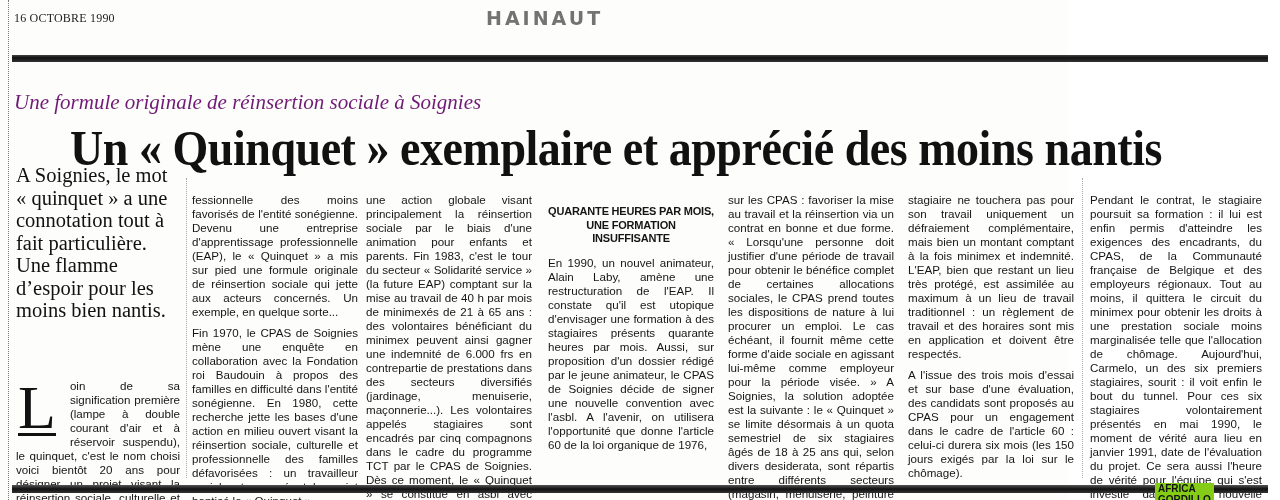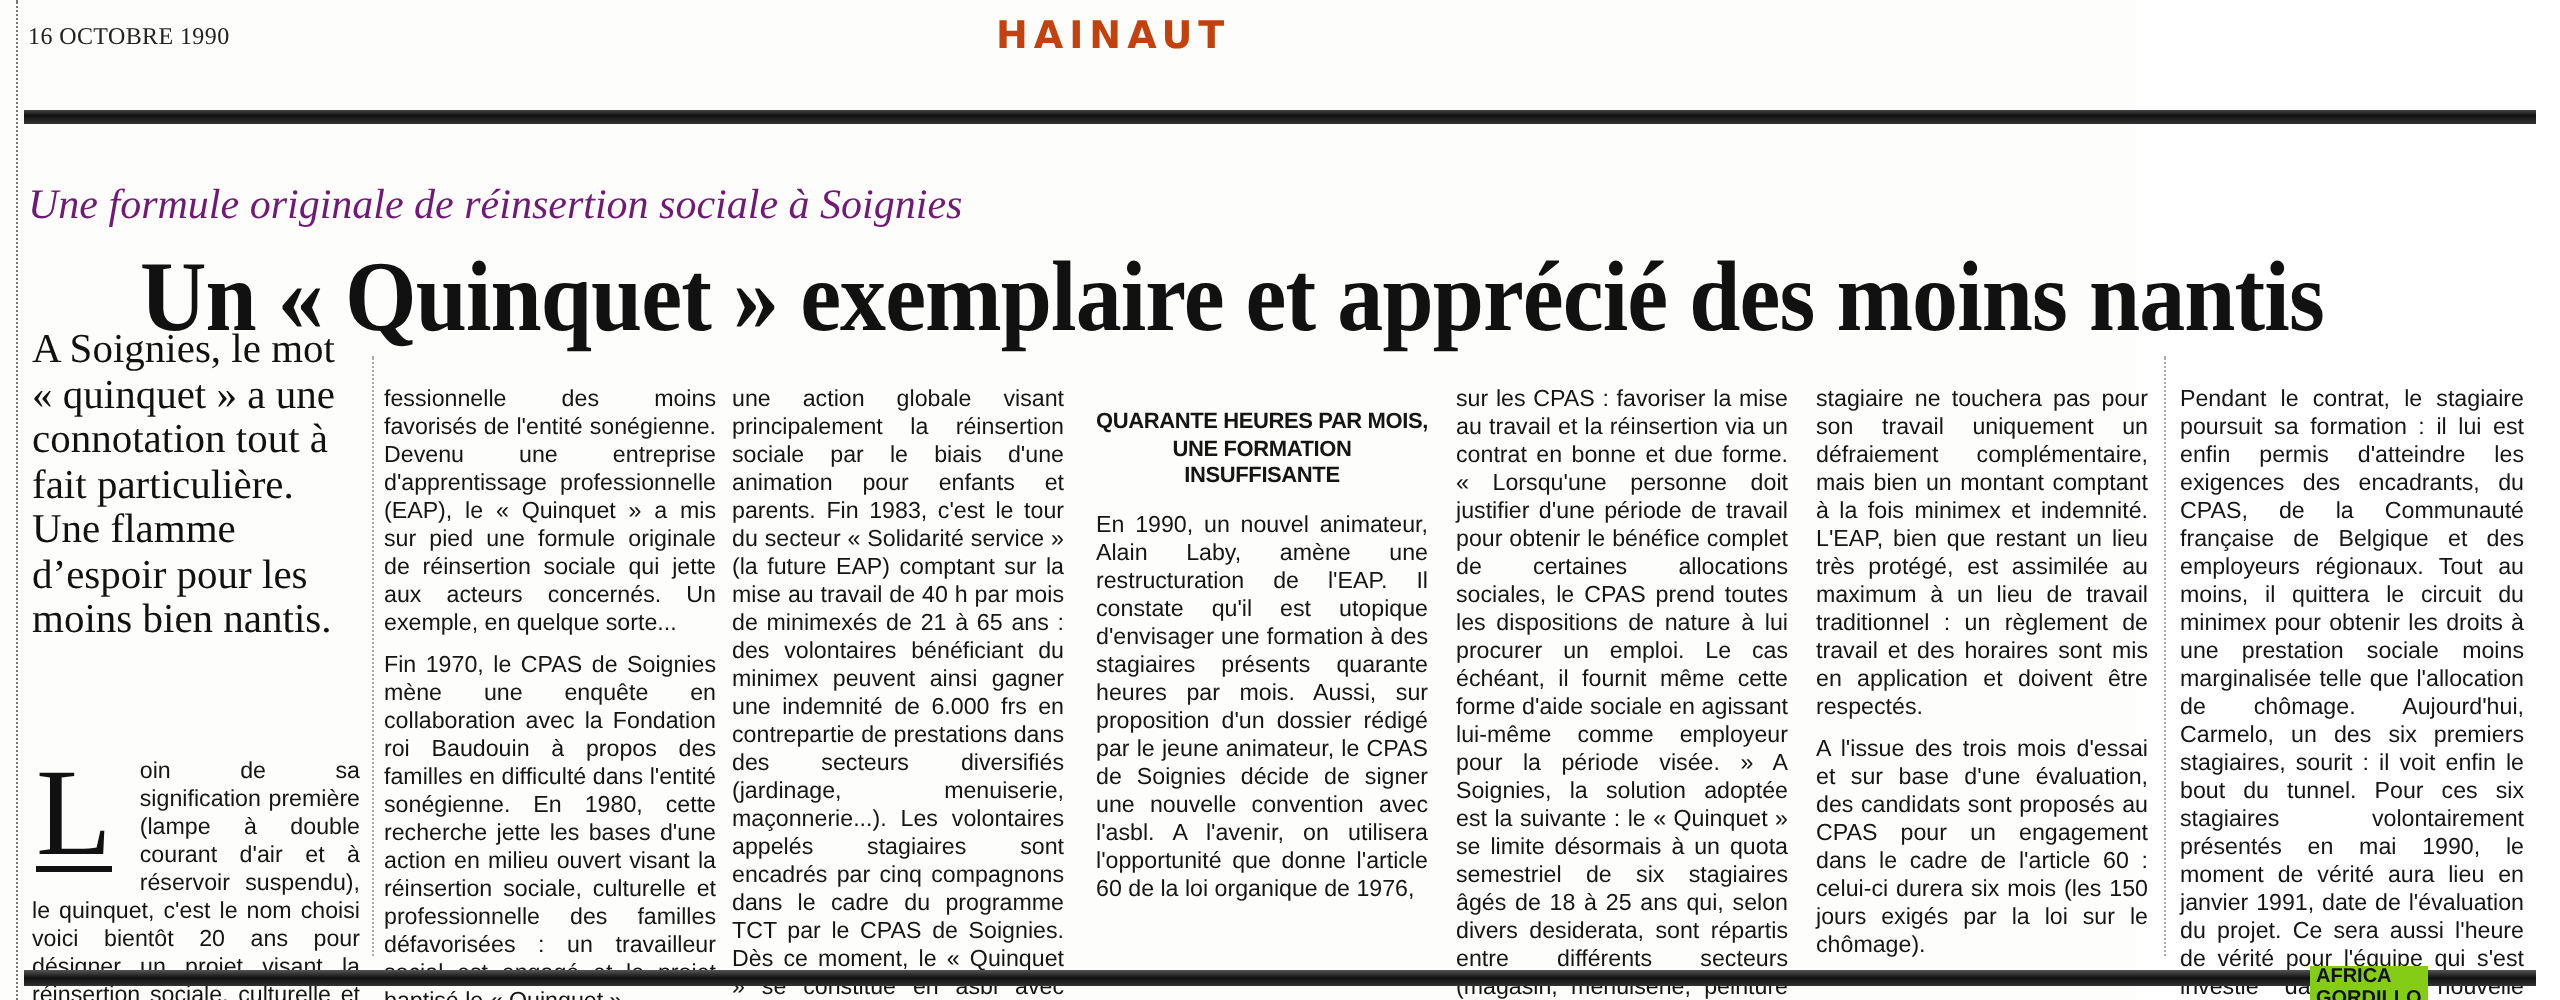--- a/index.html
+++ b/index.html
@@ -30,26 +30,26 @@
     .dateline {
       position: absolute;
       left: 14px; top: 11px;
       font-family: "Liberation Serif", serif;
       font-size: 12px;
       letter-spacing: 0.2px;
       color: #222;
     }
     .section {
       position: absolute;
-      left: 498px; top: 7px;
+      left: 486px; top: 7px;
       font-family: "DejaVu Sans", sans-serif;
       font-weight: bold;
       font-size: 19px;
       letter-spacing: 3px;
-      color: #c2410c;
+      color: #737373;
     }
     .top-rule {
       position: absolute;
       left: 12px; top: 55px;
       width: 1256px; height: 7px;
       background: linear-gradient(#444, #111 40%, #333);
     }
     .kicker {
       position: absolute;
       left: 14px; top: 90px;

